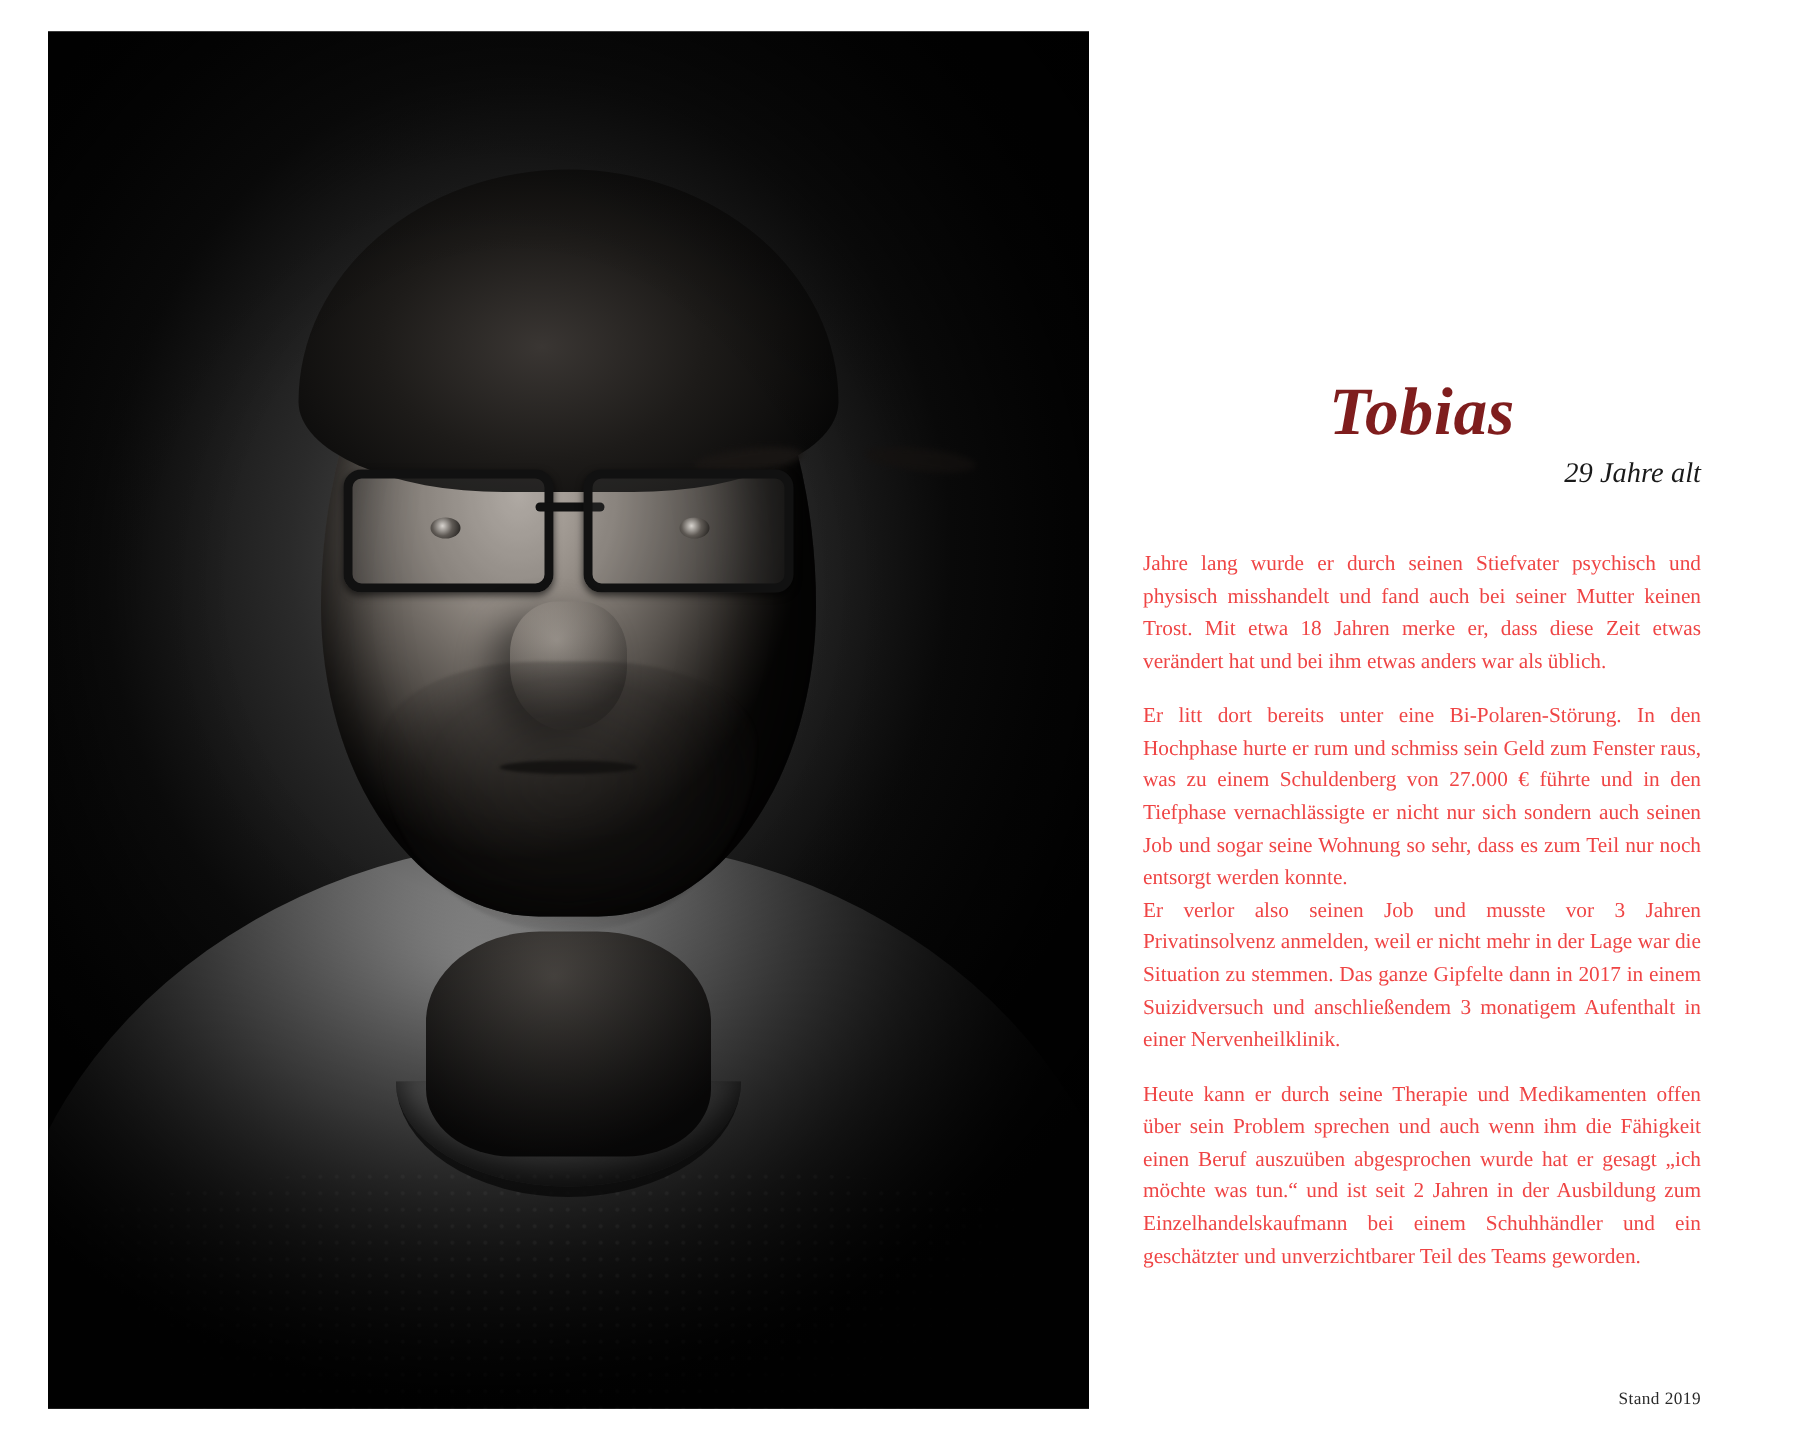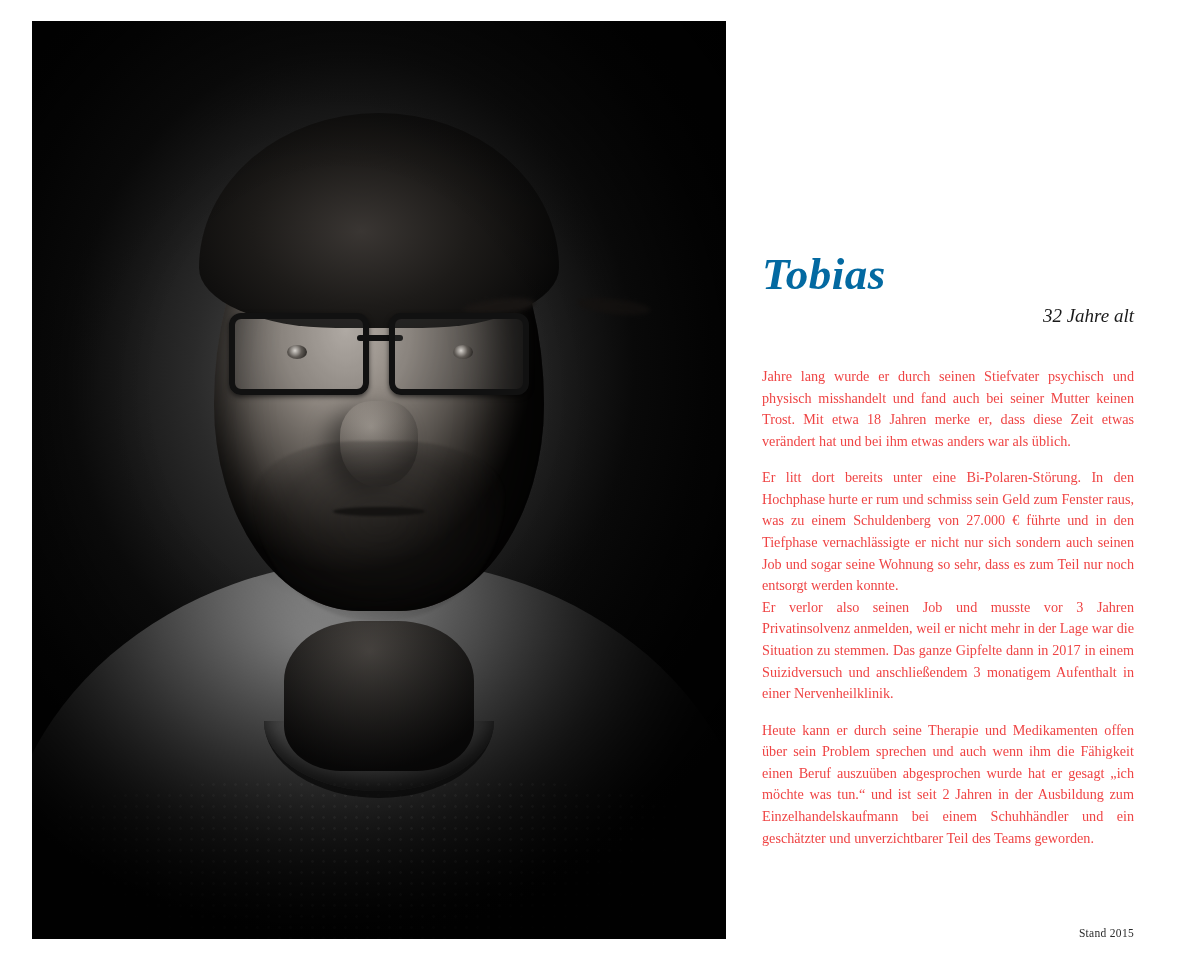--- a/index.html
+++ b/index.html
@@ -218,27 +218,27 @@
     top: 0;
     width: 372px;
     height: 960px;
   }
 
   .headline {
     position: absolute;
     top: 252px;
     left: 0;
     width: 100%;
-    text-align: left;
+    text-align: center;
     font-family: "Liberation Serif", serif;
     font-weight: bold;
     font-style: italic;
     font-size: 45px;
     letter-spacing: 0.5px;
-    color: #0369a1;
+    color: #7f1d1d;
     line-height: 1;
   }
   .subhead {
     position: absolute;
     top: 305px;
     left: 0;
     width: 100%;
     text-align: right;
     font-family: "Liberation Serif", serif;
     font-style: italic;
@@ -302,25 +302,25 @@
     </div>
     <div class="nose"></div>
     <div class="beard"></div>
     <div class="mouth"></div>
     <div class="vignette"></div>
   </div>
 
   <div class="text-col">
 
     <div class="headline">Tobias</div>
-    <div class="subhead">32 Jahre alt</div>
+    <div class="subhead">29 Jahre alt</div>
 
     <div class="body-text">
       <p>Jahre lang wurde er durch seinen Stiefvater psychisch und physisch misshandelt und fand auch bei seiner Mutter keinen Trost. Mit etwa 18 Jahren merke er, dass diese Zeit etwas verändert hat und bei ihm etwas anders war als üblich.</p>
       <p class="tight">Er litt dort bereits unter eine Bi-Polaren-Störung. In den Hochphase hurte er rum und schmiss sein Geld zum Fenster raus, was zu einem Schuldenberg von 27.000 € führte und in den Tiefphase vernachlässigte er nicht nur sich sondern auch seinen Job und sogar seine Wohnung so sehr, dass es zum Teil nur noch entsorgt werden konnte.</p>
       <p>Er verlor also seinen Job und musste vor 3 Jahren Privatinsolvenz anmelden, weil er nicht mehr in der Lage war die Situation zu stemmen. Das ganze Gipfelte dann in 2017 in einem Suizidversuch und anschließendem 3 monatigem Aufenthalt in einer Nervenheilklinik.</p>
       <p>Heute kann er durch seine Therapie und Medikamenten offen über sein Problem sprechen und auch wenn ihm die Fähigkeit einen Beruf auszuüben abgesprochen wurde hat er gesagt „ich möchte was tun.“ und ist seit 2 Jahren in der Ausbildung zum Einzelhandelskaufmann bei einem Schuhhändler und ein geschätzter und unverzichtbarer Teil des Teams geworden.</p>
     </div>
 
-    <div class="footer-note">Stand 2015</div>
+    <div class="footer-note">Stand 2019</div>
   </div>
 
 </div>
 
 </body></html>

